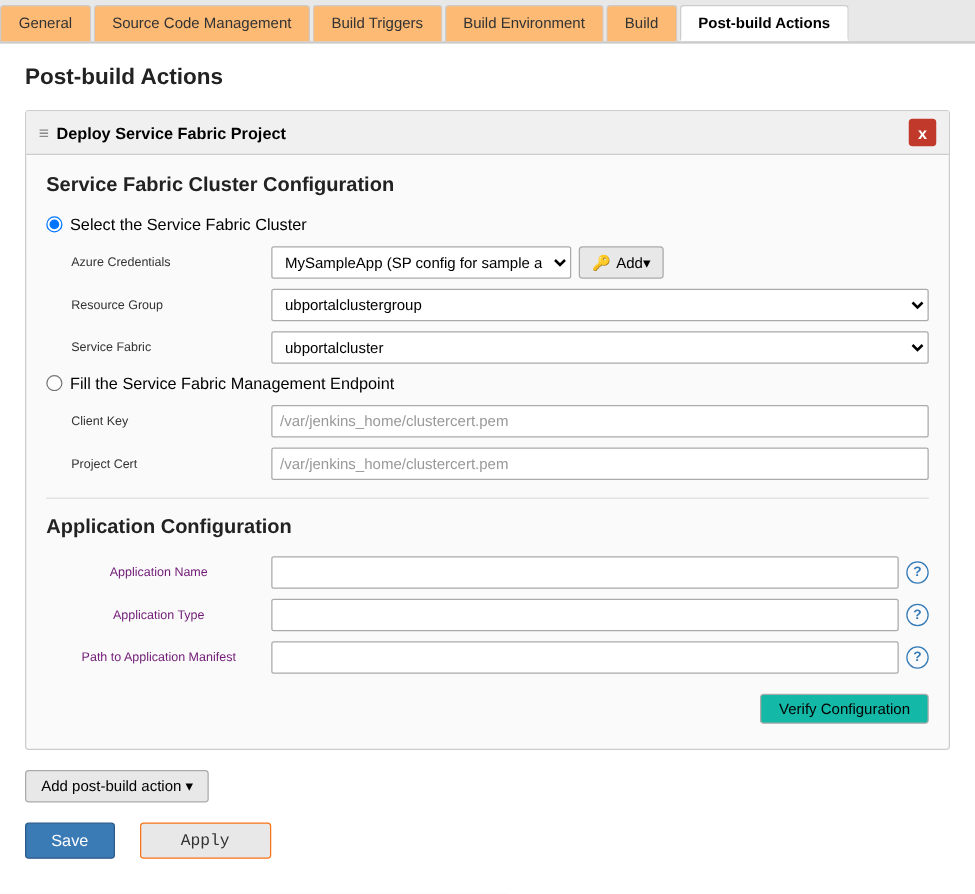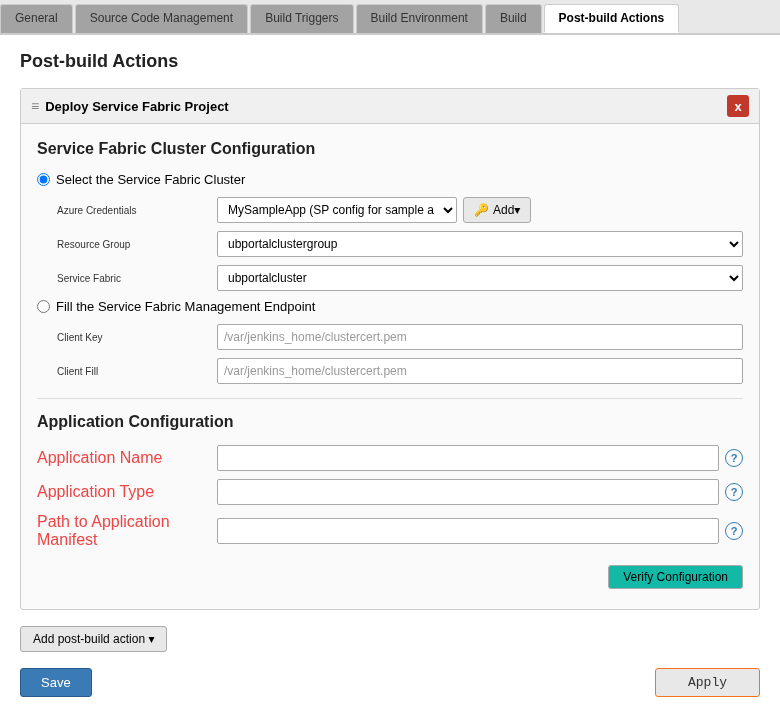--- a/index.html
+++ b/index.html
@@ -17,21 +17,21 @@
       display: flex;
       background: #e8e8e8;
       border-bottom: 2px solid #ccc;
       padding-top: 4px;
     }
     .tab {
       padding: 6px 14px;
       cursor: pointer;
       border: 1px solid #ccc;
       border-bottom: none;
-      background: #a3a3a3;
+      background: #fdba74;
       margin-right: 2px;
       border-radius: 3px 3px 0 0;
       color: #333;
       font-size: 12px;
     }
     .tab.active {
       background: #fff;
       border-bottom: 2px solid #fff;
       font-weight: bold;
       color: #000;
@@ -184,22 +184,23 @@
     }
 
     .app-form-row {
       display: flex;
       align-items: center;
       margin-bottom: 8px;
     }
     .app-form-label {
       width: 180px;
       min-width: 180px;
-      font-size: 16px;
-      color: #ef4444;
+      font-size: 10px;
+      color: #701a75;
+      text-align: center;
     }
     .app-form-control {
       flex: 1;
       display: flex;
       align-items: center;
       gap: 6px;
     }
     .app-form-control input[type="text"] {
       flex: 1;
     }
@@ -228,23 +229,22 @@
       display: flex;
       align-items: center;
       gap: 6px;
       margin-bottom: 16px;
       text-align: center;
     }
 
     
     .footer-buttons {
       display: flex;
-      gap: 0;
+      gap: 20px;
       margin-top: 10px;
-      justify-content: space-between;
     }
     .btn-save {
       background: #3a7ab5;
       color: #fff;
       border: 1px solid #2a5a8a;
       border-radius: 3px;
       padding: 6px 20px;
       font-size: 13px;
       cursor: pointer;
     }
@@ -340,21 +340,21 @@
       </div>
 
       <div class="form-row">
         <div class="form-label">Client Key</div>
         <div class="form-control">
           <input type="text" class="full-width-input disabled-field" style="flex: 1 1 0%;" readonly="" value="/var/jenkins_home/clustercert.pem">
         </div>
       </div>
 
       <div class="form-row">
-        <div class="form-label">Client Fill</div>
+        <div class="form-label">Project Cert</div>
         <div class="form-control">
           <input type="text" class="full-width-input disabled-field" style="flex: 1 1 0%;" readonly="" value="/var/jenkins_home/clustercert.pem">
         </div>
       </div>
 
       <hr class="section-divider">
 
       <div class="sub-section-title">Application Configuration</div>
 
       <div class="app-form-row">

